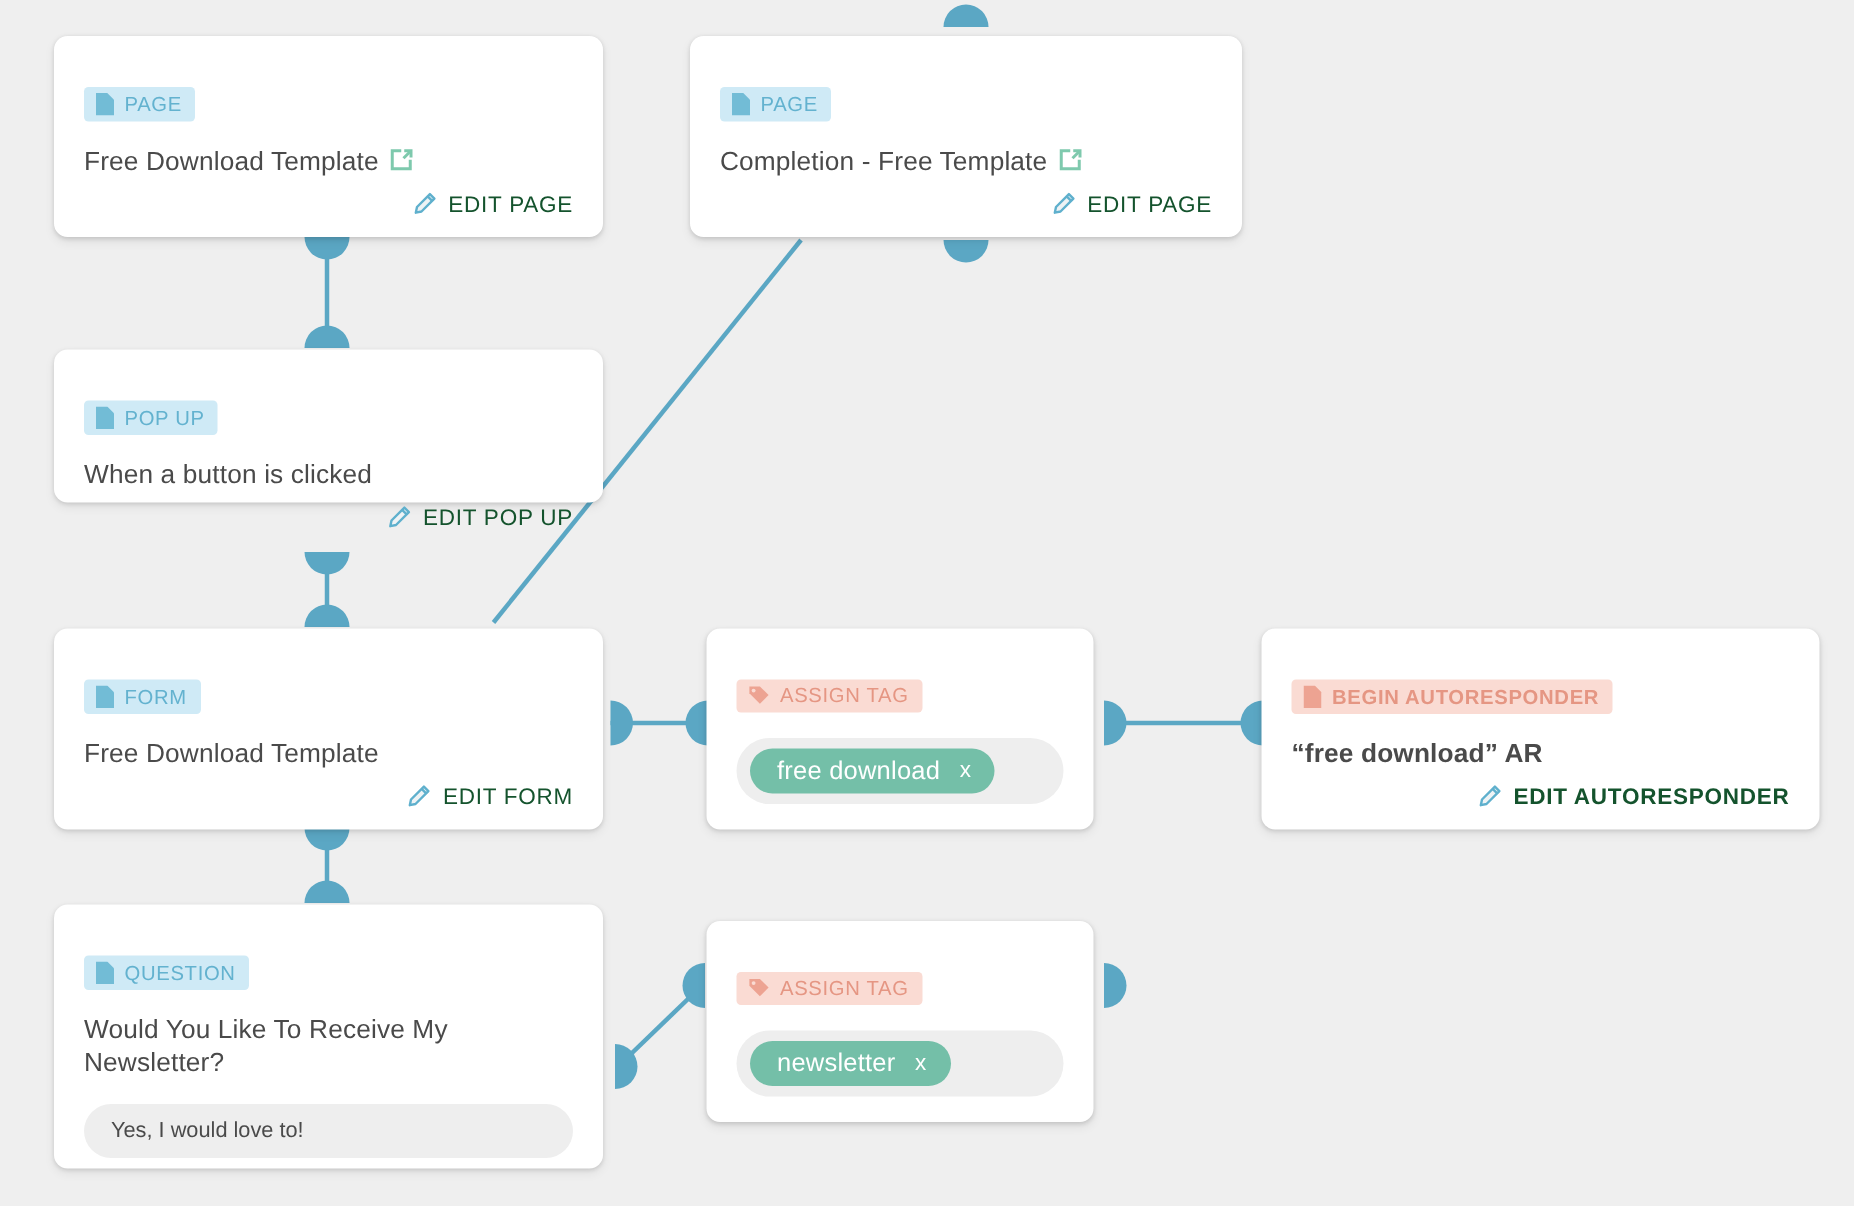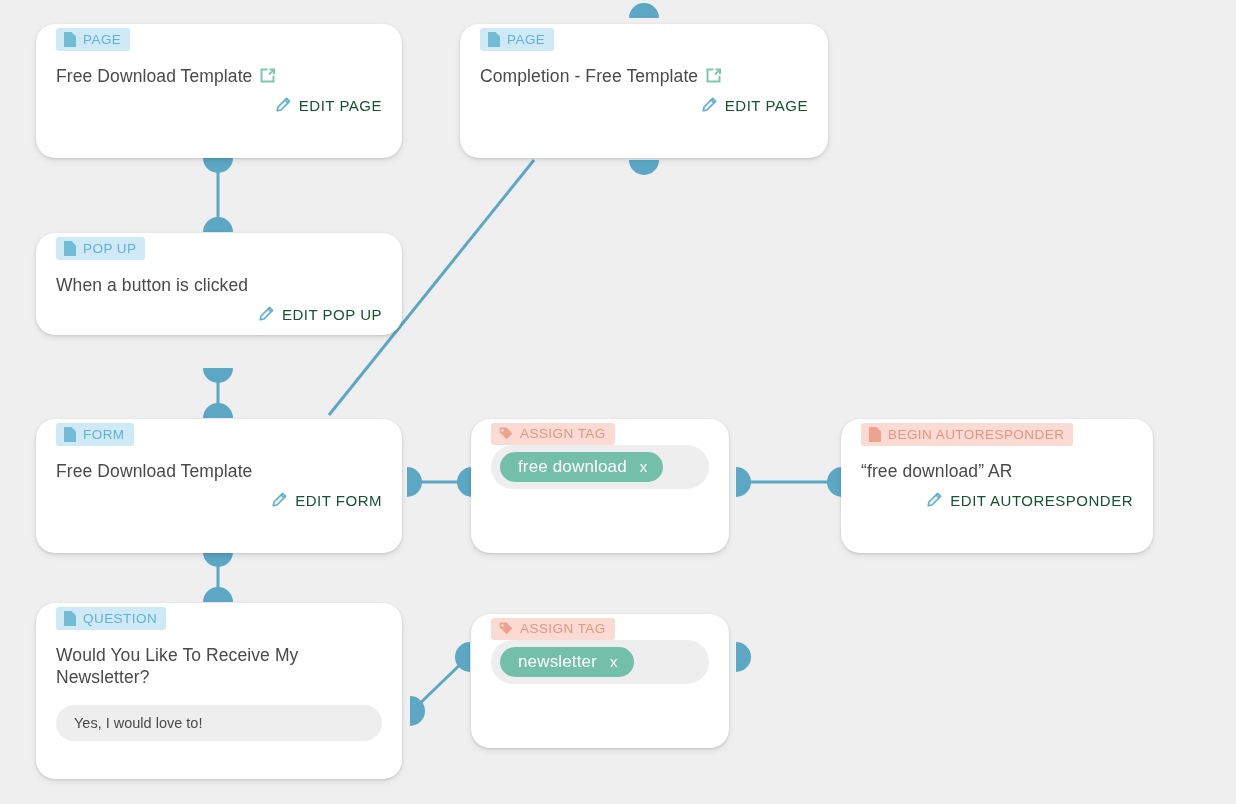--- a/index.html
+++ b/index.html
@@ -29,24 +29,24 @@
     height: 804px;
     z-index: 1;
     pointer-events: none;
   }
 
   
   .card {
     position: absolute;
     z-index: 2;
     background: #ffffff;
-    border-radius: 19px;
+    border-radius: 9px;
     box-shadow: 0 1px 3px rgba(0,0,0,0.13), 0 3px 7px rgba(0,0,0,0.07);
     box-sizing: border-box;
-    padding: 4px 20px 14px 20px;
+    padding: 34px 20px 14px 20px;
   }
 
   .badge {
     display: inline-flex;
     align-items: center;
     gap: 7px;
     border-radius: 3px;
     padding: 4px 9px 4px 8px;
     font-size: 13.5px;
     letter-spacing: 0.45px;
@@ -84,21 +84,21 @@
   }
   .edit-link {
     font-size: 15px;
     color: #14532d;
     letter-spacing: 0.5px;
     white-space: nowrap;
   }
 
   
   .well {
-    margin-top: 0;
+    margin-top: 16px;
     background: #eeeeee;
     border-radius: 22px;
     padding: 7px 9px;
     display: flex;
     align-items: center;
     min-height: 30px;
     box-sizing: border-box;
     text-align: right;
   }
   .tag-pill {
@@ -290,21 +290,21 @@
       <span class="badge-label">ASSIGN TAG</span>
     </span>
     <div class="well">
       <span class="tag-pill">
         <span>free download</span>
         <span class="x">x</span>
       </span>
     </div>
   </div>
 
-  <div class="card" style="left:841px; top:419px; width:312px; height:134px;">
+  <div class="card" style="left:841px; top:419px; width:372px; height:134px;font-weight:bold;">
     <span class="badge red">
       <span class="ico">
         <svg width="12" height="15" viewBox="0 0 12 15">
             <path d="M0 0h7.5L12 4.5V15H0z" fill="#eda392"></path>
           </svg>
       </span>
       <span class="badge-label">BEGIN AUTORESPONDER</span>
     </span>
     <div class="card-title">
       <span class="t">“free download” AR</span>

